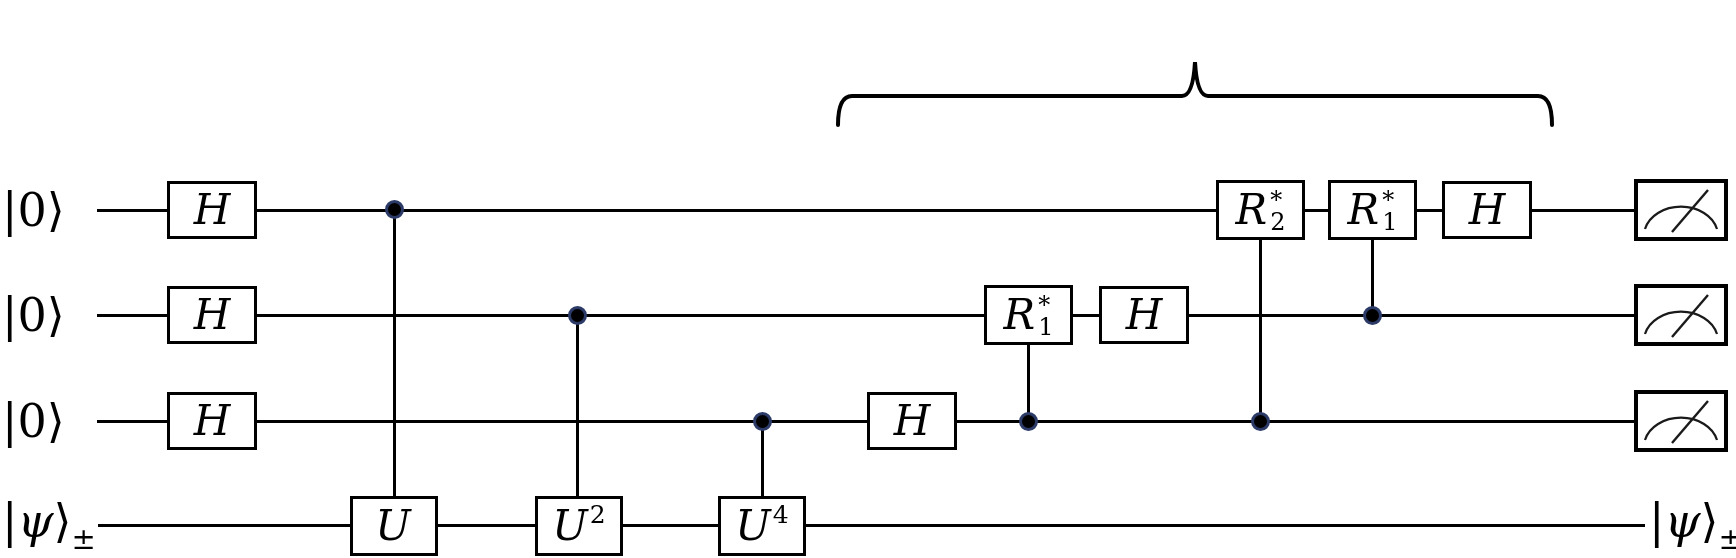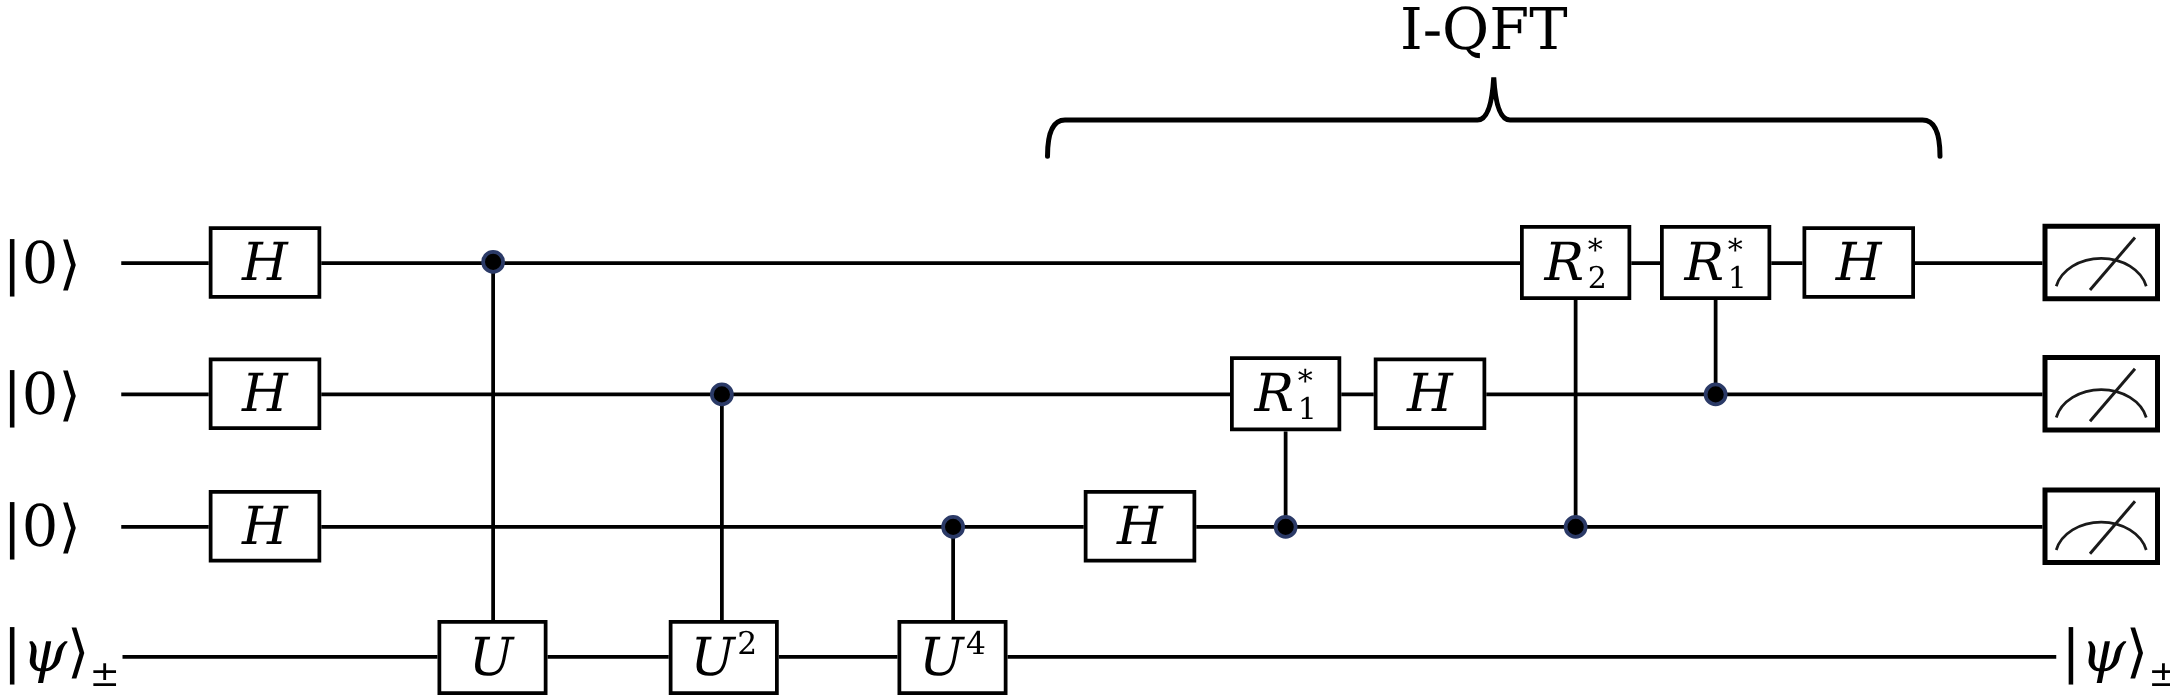--- a/index.html
+++ b/index.html
@@ -45,21 +45,20 @@
   <div class="dot" style="left:385px;top:200px;"></div>
   <div class="dot" style="left:568px;top:306px;"></div>
   <div class="dot" style="left:753px;top:412px;"></div>
   <div class="dot" style="left:1019px;top:412px;"></div>
   <div class="dot" style="left:1251px;top:412px;"></div>
   <div class="dot" style="left:1363px;top:306px;"></div>
 
   <svg class="bracesvg" style="left:820px;top:48px;" width="760" height="90" viewBox="0 0 760 90">
     <path d="M 18 77 Q 18 48 32 48 L 362 48 Q 373 48 375 14 Q 377 48 388 48 L 718 48 Q 732 48 732 77" fill="none" stroke="#000" stroke-width="4" stroke-linecap="round"></path>
   </svg>
-  <div class="annot" style="left:1087px;top:0px;width:200px;">I-QFT</div>
 
   <div class="gate" style="left:167px;top:181px;width:90px;height:58px;">
     <span>H</span>
   </div>
   <div class="gate" style="left:167px;top:286px;width:90px;height:58px;">
     <span>H</span>
   </div>
   <div class="gate" style="left:167px;top:392px;width:90px;height:58px;">
     <span>H</span>
   </div>

